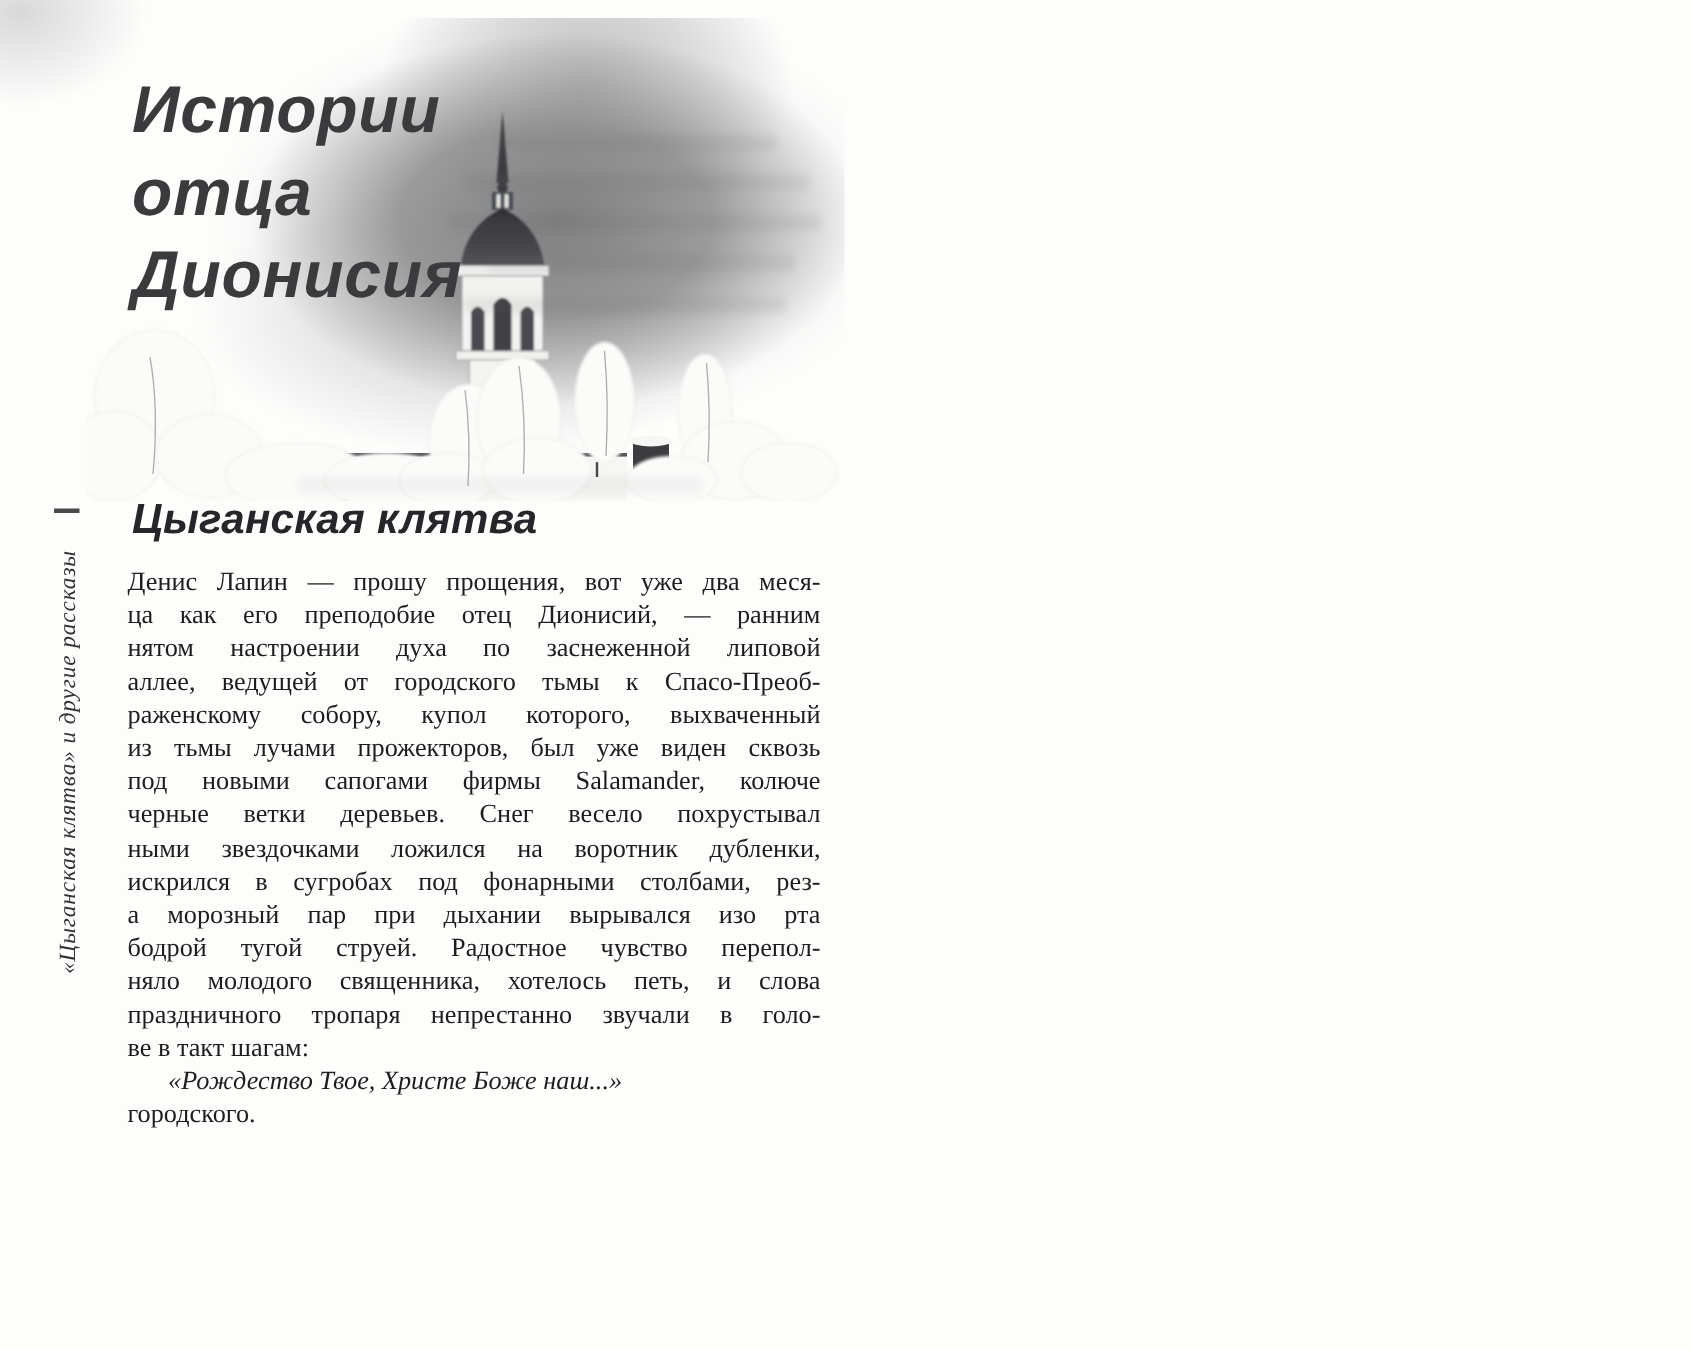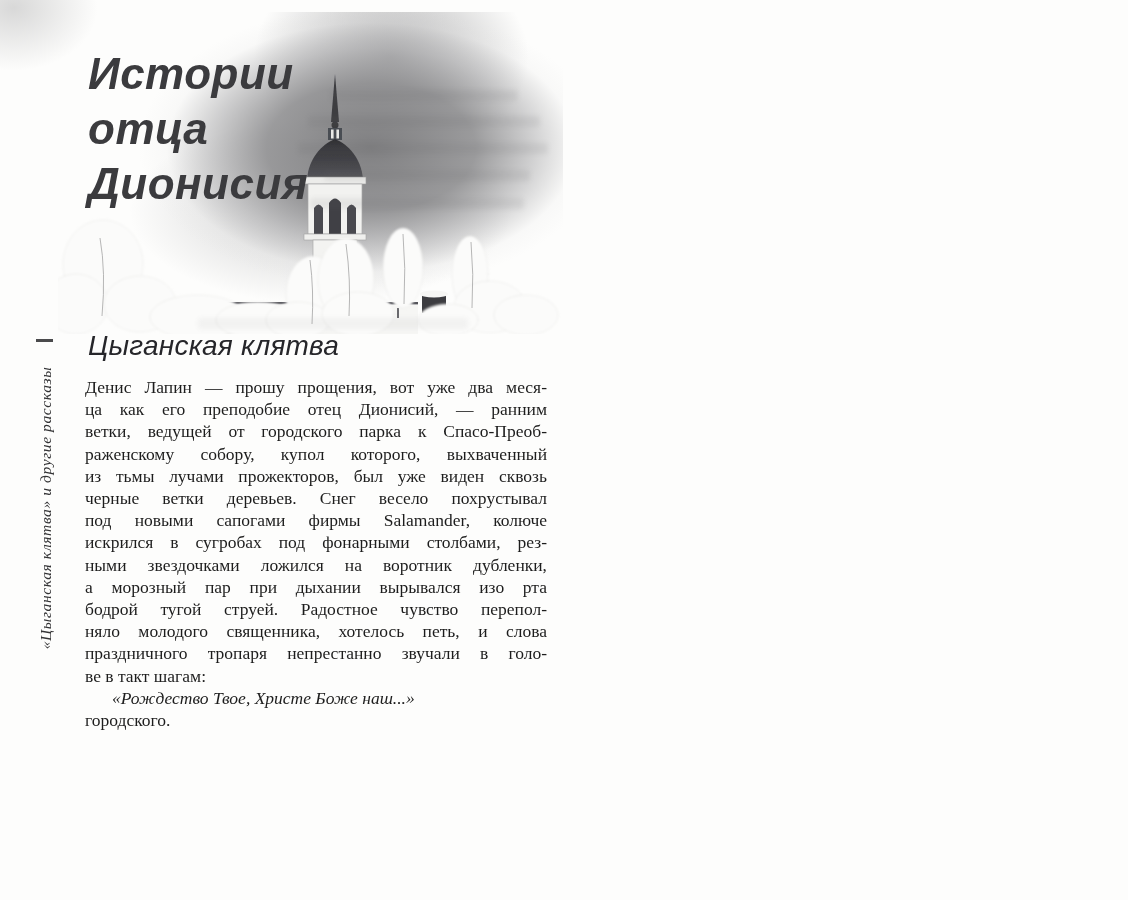--- a/index.html
+++ b/index.html
@@ -25,21 +25,21 @@
   .g4{left:266px;top:158px;width:206px}
   .g5{left:252px;top:186px;width:214px}
   .g6{left:140px;top:306px;width:270px;opacity:.06}
 
   .chapter-title{position:absolute;left:30px;top:34px;margin:0;
      font-family:"Liberation Sans", sans-serif;font-style:italic;font-weight:bold;
      font-size:44px;line-height:55px;color:#3b3b3e;letter-spacing:0.5px;}
   .chapter-title span{display:block;}
 
   .story-title{position:absolute;left:88px;top:330px;margin:0;
-     font-family:"Liberation Sans", sans-serif;font-style:italic;font-weight:normal;
+     font-family:"Liberation Sans", sans-serif;font-style:italic;font-weight:bold;
      font-size:28px;color:#26262a;letter-spacing:0.2px;}
 
   
   .body-text{position:absolute;font-size:17.5px;line-height:22.2px;color:#1d1d1d;}
   #left-body{left:85px;top:376px;width:462px;}
   .para{margin:0;}
   .para.italic{font-style:italic;}
   .line{text-align:justify;text-align-last:justify;}
   .line.last{text-align-last:left;}
   .line.indent{padding-left:27px;}
@@ -145,27 +145,28 @@
         <span>Дионисия</span>
       </h1>
     </div>
 
     <h2 class="story-title">Цыганская клятва</h2>
 
     <div class="body-text" id="left-body">
         <div class="para">
           <div class="line">Денис Лапин — прошу прощения, вот уже два меся-</div>
           <div class="line">ца как его преподобие отец Дионисий, — ранним</div>
-          <div class="line">ветки, ведущей от городского парка к Спасо-Преоб-</div>
+          <div class="line">нятом настроении духа по заснеженной липовой</div>
+          <div class="line">аллее, ведущей от городского тьмы к Спасо-Преоб-</div>
           <div class="line">раженскому собору, купол которого, выхваченный</div>
           <div class="line">из тьмы лучами прожекторов, был уже виден сквозь</div>
+          <div class="line">под новыми сапогами фирмы Salamander, колюче</div>
           <div class="line">черные ветки деревьев. Снег весело похрустывал</div>
-          <div class="line">под новыми сапогами фирмы Salamander, колюче</div>
+          <div class="line">ными звездочками ложился на воротник дубленки,</div>
           <div class="line">искрился в сугробах под фонарными столбами, рез-</div>
-          <div class="line">ными звездочками ложился на воротник дубленки,</div>
           <div class="line">а морозный пар при дыхании вырывался изо рта</div>
           <div class="line">бодрой тугой струей. Радостное чувство перепол-</div>
           <div class="line">няло молодого священника, хотелось петь, и слова</div>
           <div class="line">праздничного тропаря непрестанно звучали в голо-</div>
           <div class="line last">ве в такт шагам:</div>
         </div>
         <div class="para italic">
           <div class="line last indent">«Рождество Твое, Христе Боже наш...»</div>
         </div>
         <div class="para">

